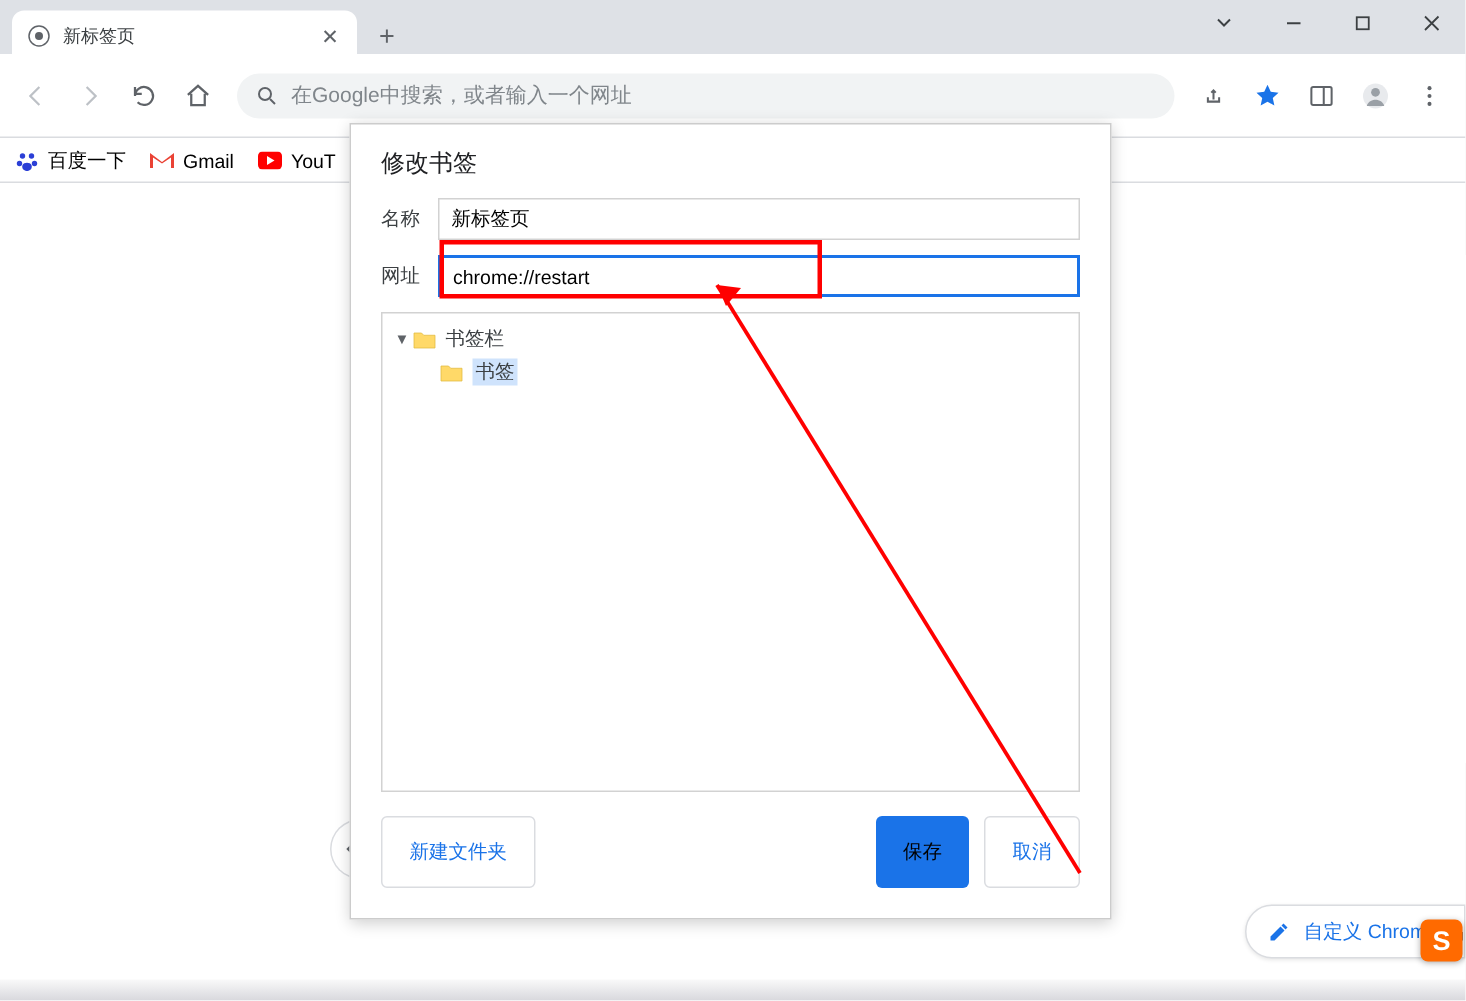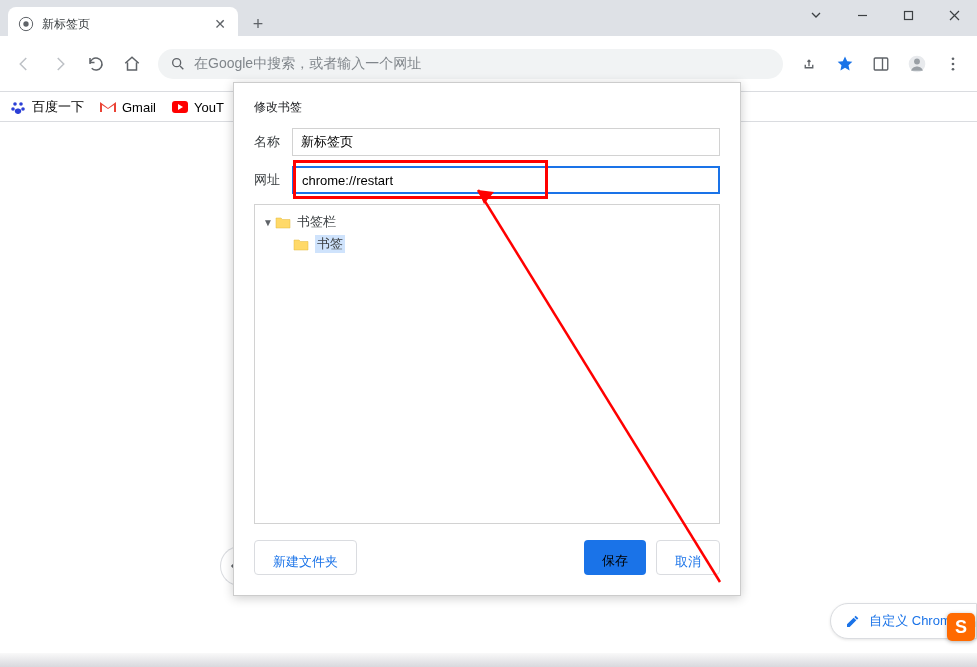--- a/index.html
+++ b/index.html
@@ -28,35 +28,35 @@
     
     .bookmarks-bar { background: #fff; height: 30px; display: flex; align-items: center; padding: 0 10px; gap: 16px; border-bottom: 1px solid #dadce0; }
     .bookmark-item { display: flex; align-items: flex-end; gap: 6px; font-size: 13px; color: #000000; cursor: pointer; }
     .bm-icon { width: 16px; height: 16px; display: flex; align-items: center; justify-content: center; }
 
     
     .content { background: #fff; height: calc(100% - 106px); position: relative; }
 
     
     .dialog { position: absolute; left: 233px; top: 82px; width: 508px; background: #fff; box-shadow: 0 2px 10px rgba(0,0,0,0.2); border: 1px solid #ccc; z-index: 10; }
-    .dialog-title { font-size: 12px; color: #202124; padding: 16px 20px 12px; }
+    .dialog-title { font-size: 16px; color: #202124; padding: 16px 20px 12px; }
     .dialog-body { padding: 0 20px; }
     .form-row { display: flex; align-items: center; margin-bottom: 10px; }
     .form-label { width: 38px; font-size: 13px; color: #3c4043; font-family: Liberation Serif, serif; }
     .form-input { flex: 1; height: 28px; border: 1px solid #d2d2d2; padding: 0 8px; font-size: 13px; outline: none; }
     .form-input.focused { border: 2px solid #1a73e8; }
     .tree { border: 1px solid #d2d2d2; height: 320px; padding: 6px 0; overflow: auto; font-size: 13px; }
     .tree-node { display: flex; align-items: center; height: 22px; cursor: pointer; }
     .tree-toggle { width: 14px; text-align: center; color: #5f6368; font-size: 10px; }
     .tree-folder-icon { width: 16px; height: 13px; margin-right: 6px; }
     .tree-label { color: #3c4043; }
     .tree-label.selected { background: #cfe3fc; padding: 0 2px; }
     .dialog-footer { display: flex; padding: 16px 20px 20px; gap: 10px; }
     .footer-spacer { flex: 1; }
-    .btn { height: 35px; padding: 12px 18px; font-size: 13px; border-radius: 4px; cursor: pointer; border: none; }
+    .btn { height: 48px; padding: 12px 18px; font-size: 13px; border-radius: 4px; cursor: pointer; border: none; }
     .btn-outline { background: #fff; border: 1px solid #dadce0; color: #1a73e8; }
     .btn-primary { background: #1a73e8; color: #000000; }
 
     
     .red-box { position: absolute; border: 3px solid #ff0000; pointer-events: none; z-index: 20; }
 
     
     .red-arrow { position: absolute; z-index: 20; pointer-events: none; }
 
     

